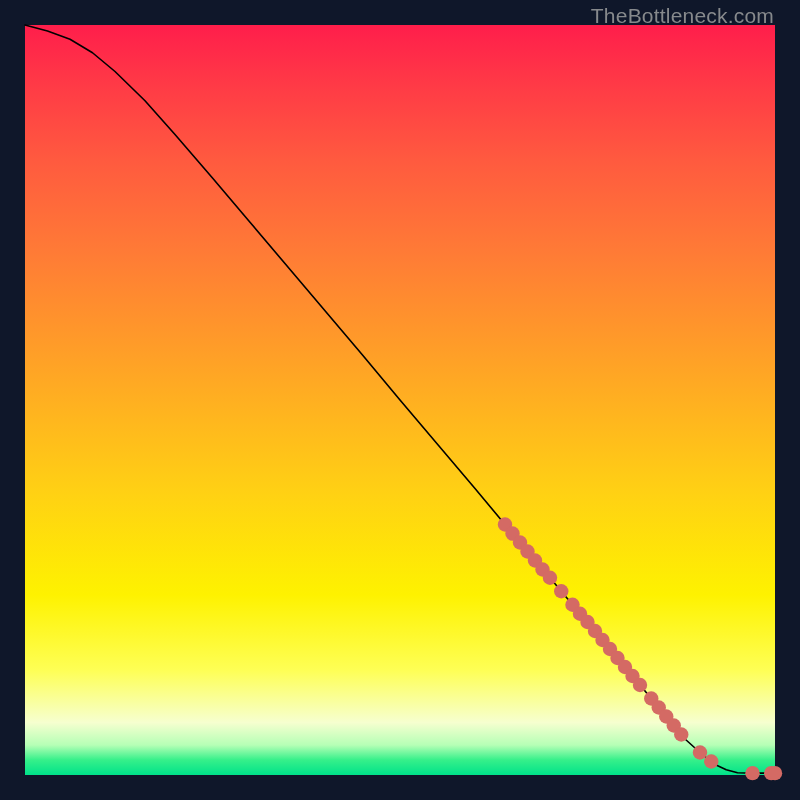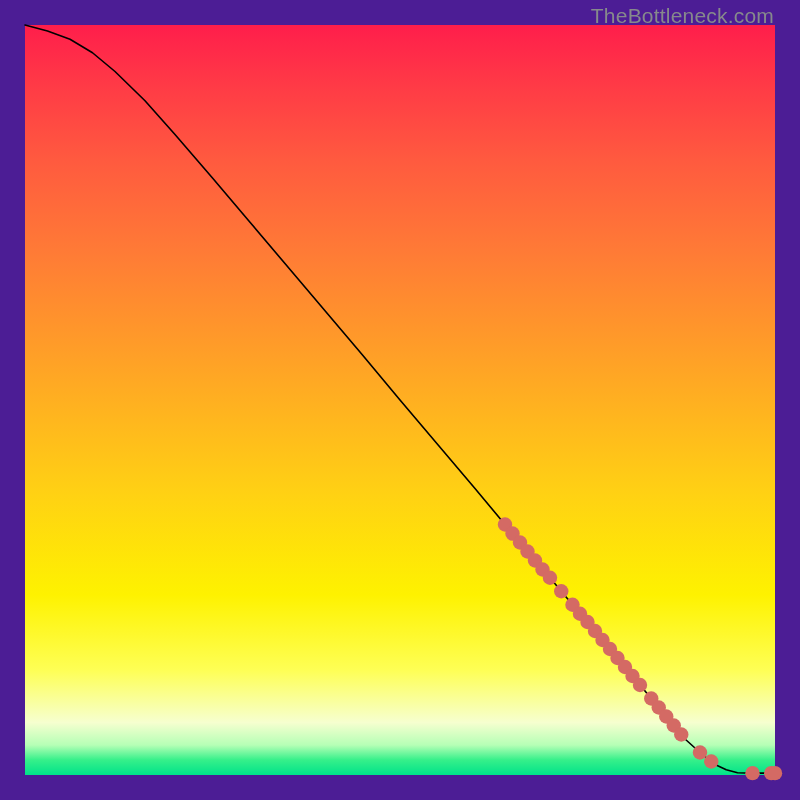--- a/index.html
+++ b/index.html
@@ -7,21 +7,21 @@
     padding: 0;
     width: 800px;
     height: 800px;
     background: #000000;
     overflow: hidden;
   }
   .stage {
     position: relative;
     width: 800px;
     height: 800px;
-    background: #4c1d95;
+    background: #0f172a;
   }
   .plot {
     position: absolute;
     left: 25px;
     top: 25px;
     width: 750px;
     height: 750px;
     
     background: linear-gradient(
       to bottom,

